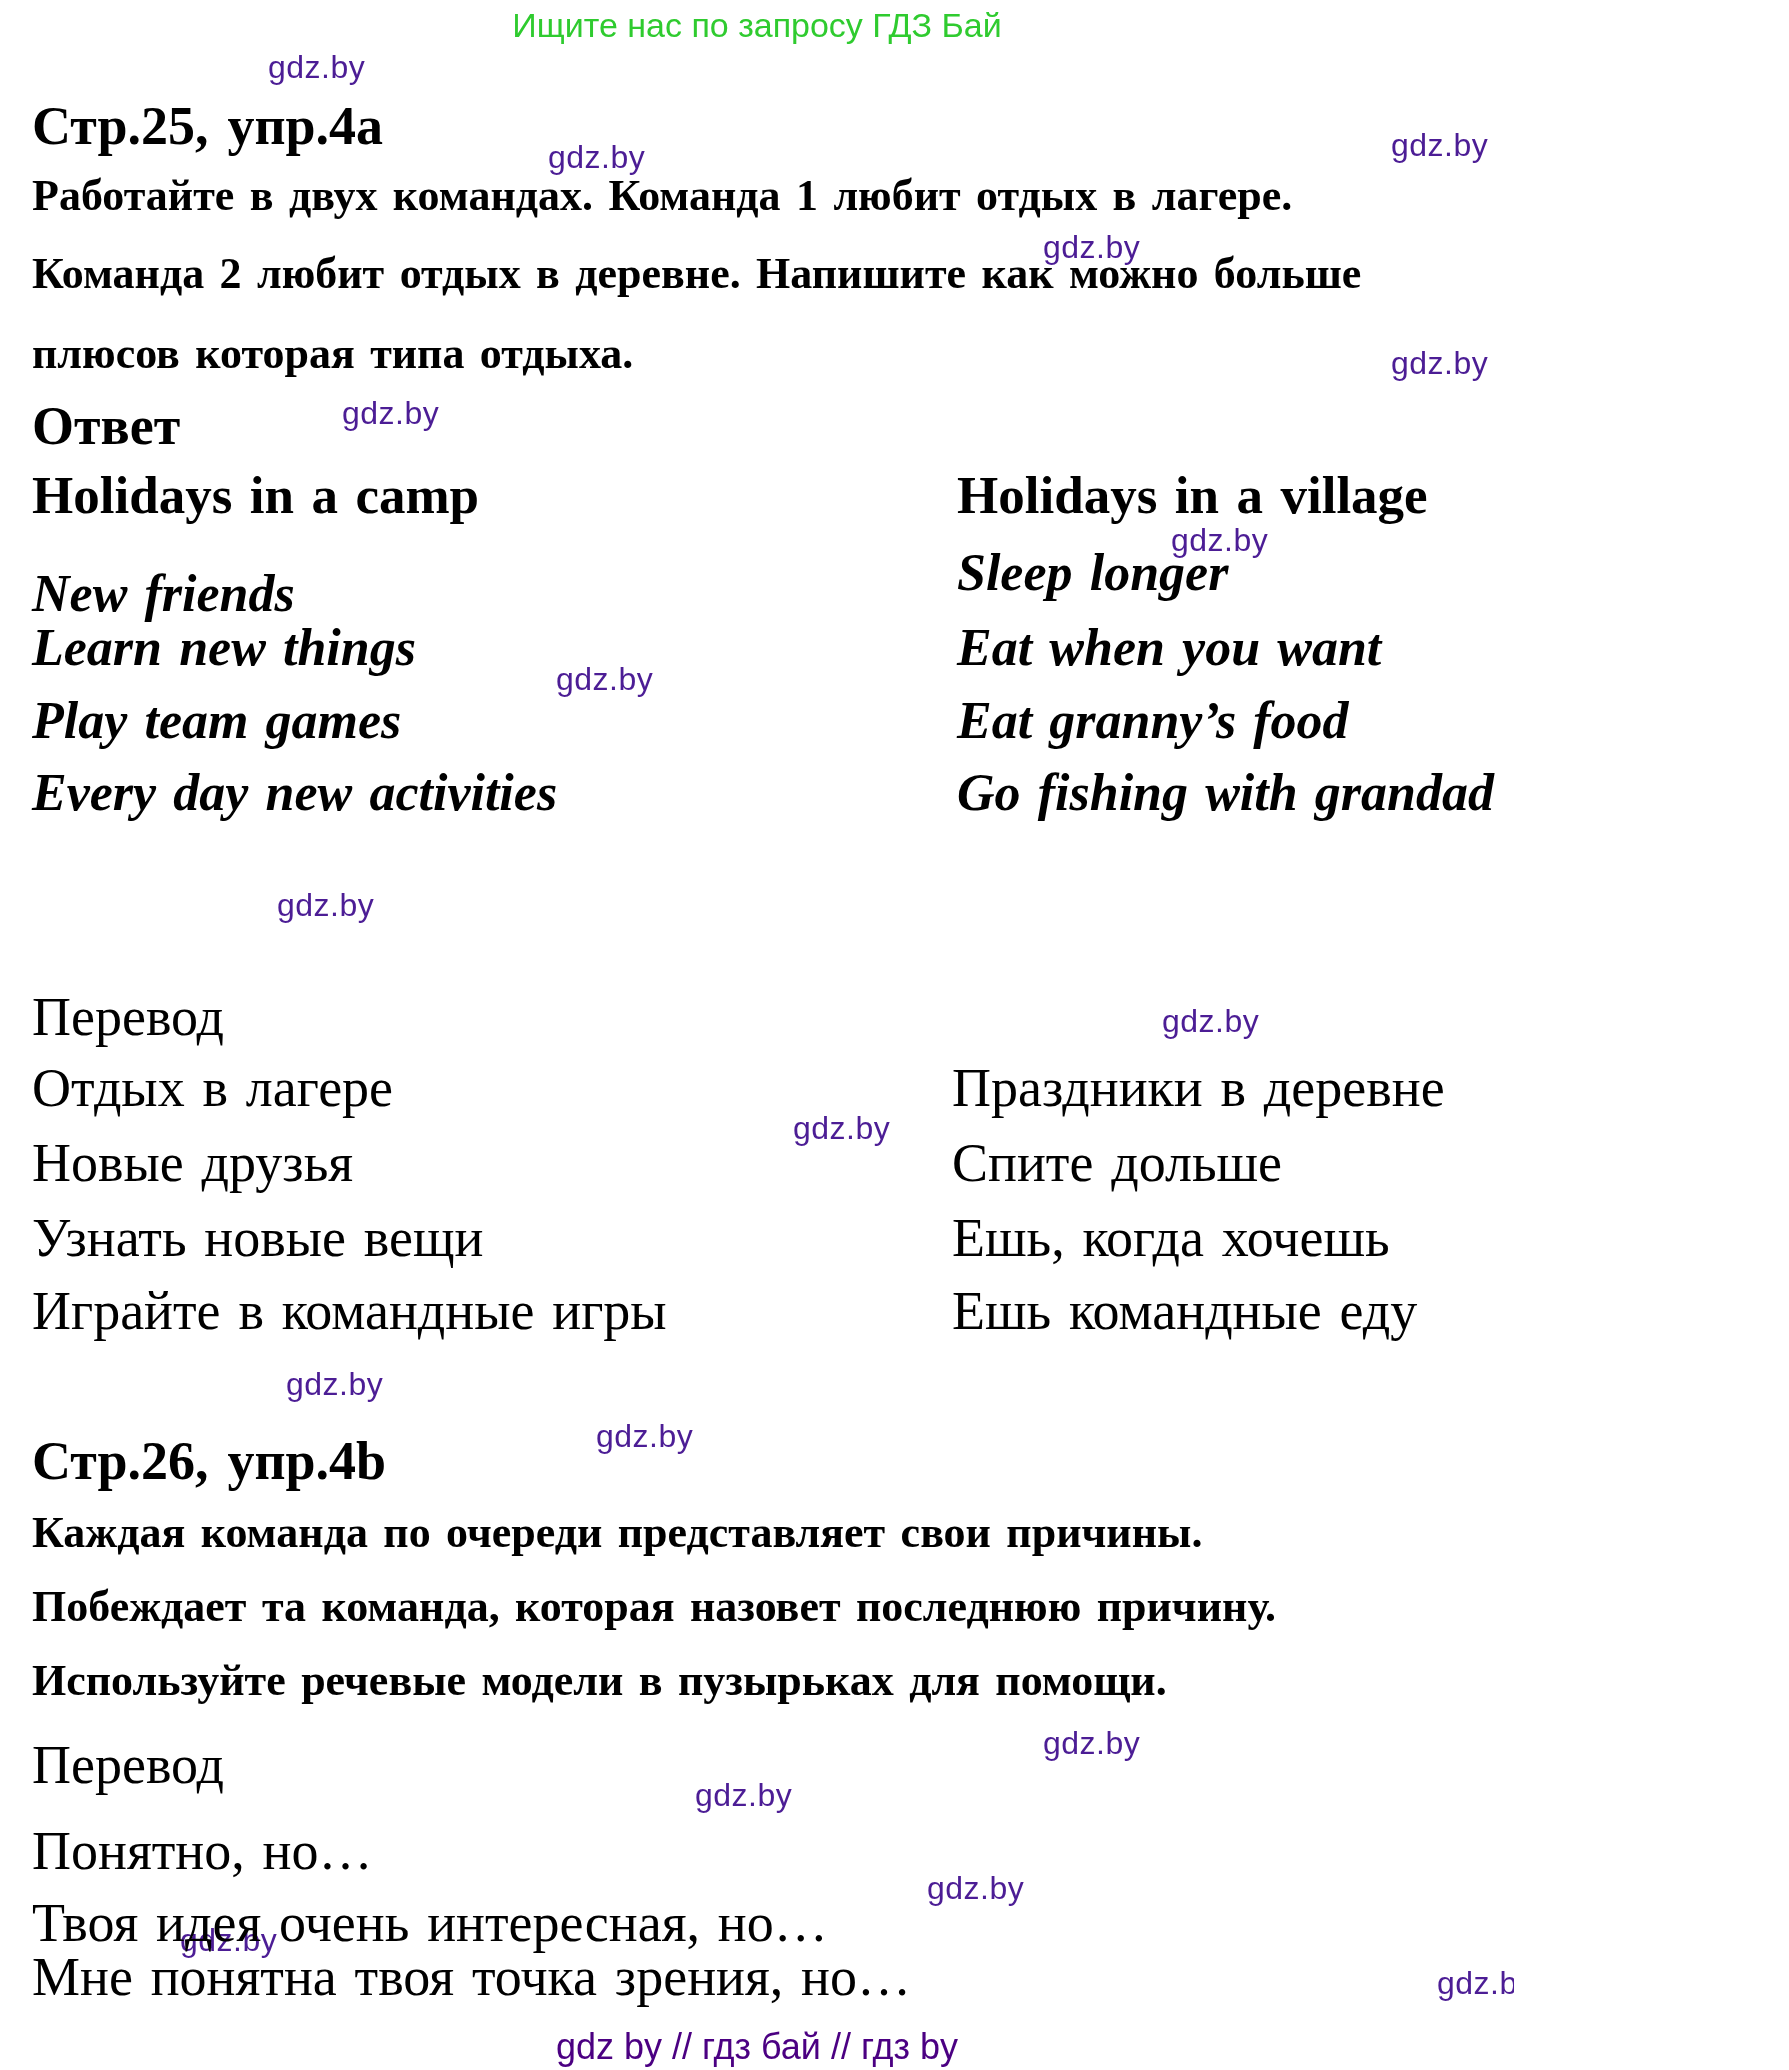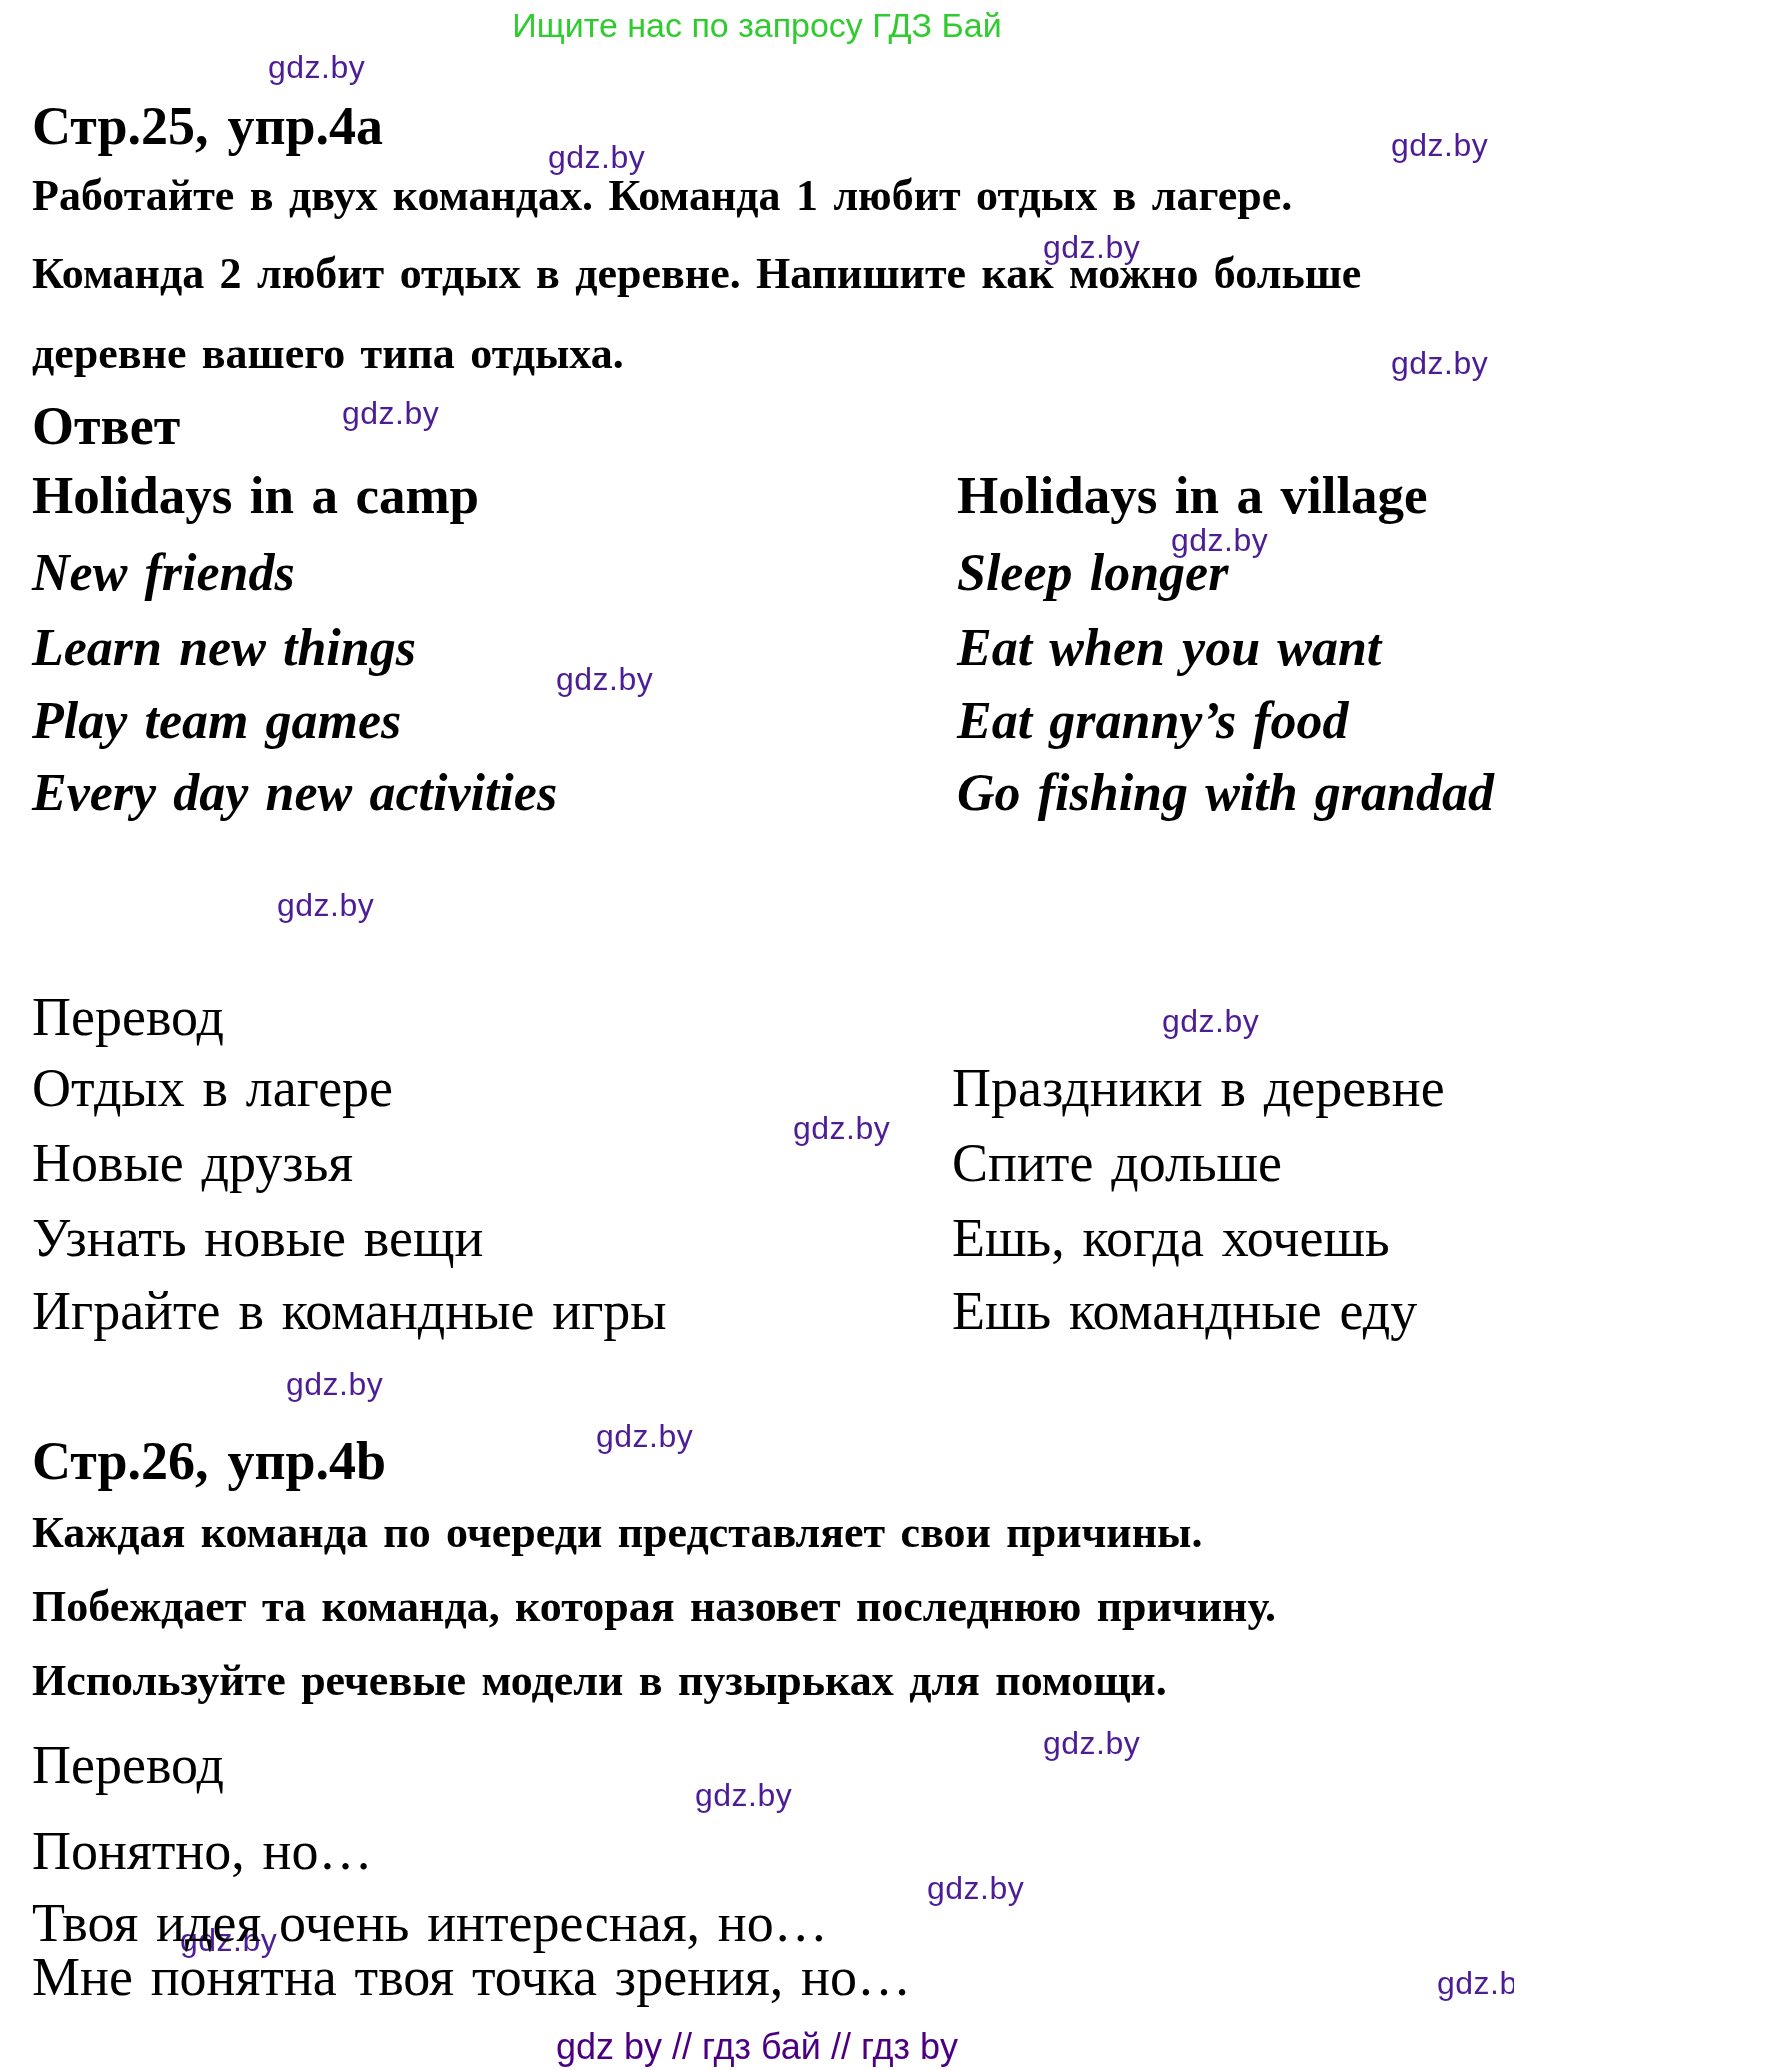--- a/index.html
+++ b/index.html
@@ -85,27 +85,27 @@
   <span class="abs wm" style="left:1518px;top:1535px">gdz.by</span>
   <span class="abs wm" style="left:1043px;top:1725px">gdz.by</span>
   <span class="abs wm" style="left:695px;top:1777px">gdz.by</span>
   <span class="abs wm" style="left:927px;top:1870px">gdz.by</span>
   <span class="abs wm" style="left:180px;top:1922px">gdz.by</span>
   <span class="abs wm" style="left:1437px;top:1965px">gdz.by</span>
 
   <div class="abs h-bold" style="left:32px;top:95px">Стр.25, упр.4a</div>
   <div class="abs task" style="left:32px;top:170px">Работайте в двух командах. Команда 1 любит отдых в лагере.</div>
   <div class="abs task" style="left:32px;top:248px">Команда 2 любит отдых в деревне. Напишите как можно больше</div>
-  <div class="abs task" style="left:32px;top:328px">деревне вашего типа отдыха.</div>
+  <div class="abs task" style="left:32px;top:328px">плюсов которая типа отдыха.</div>
   <div class="abs h-bold" style="left:32px;top:395px">Ответ</div>
 
   <div class="abs en-header" style="left:32px;top:465px">Holidays in a camp</div>
   <div class="abs en-header" style="left:957px;top:465px">Holidays in a village</div>
 
-  <div class="abs en-item" style="left:32px;top:543px">New friends</div>
+  <div class="abs en-item" style="left:32px;top:564px">New friends</div>
   <div class="abs en-item" style="left:32px;top:618px">Learn new things</div>
   <div class="abs en-item" style="left:32px;top:691px">Play team games</div>
   <div class="abs en-item" style="left:32px;top:763px">Every day new activities</div>
 
   <div class="abs en-item" style="left:957px;top:543px">Sleep longer</div>
   <div class="abs en-item" style="left:957px;top:618px">Eat when you want</div>
   <div class="abs en-item" style="left:957px;top:691px">Eat granny’s food</div>
   <div class="abs en-item" style="left:957px;top:763px">Go fishing with grandad</div>
 
   <div class="abs ru-italic" style="left:32px;top:986px">Перевод</div>

